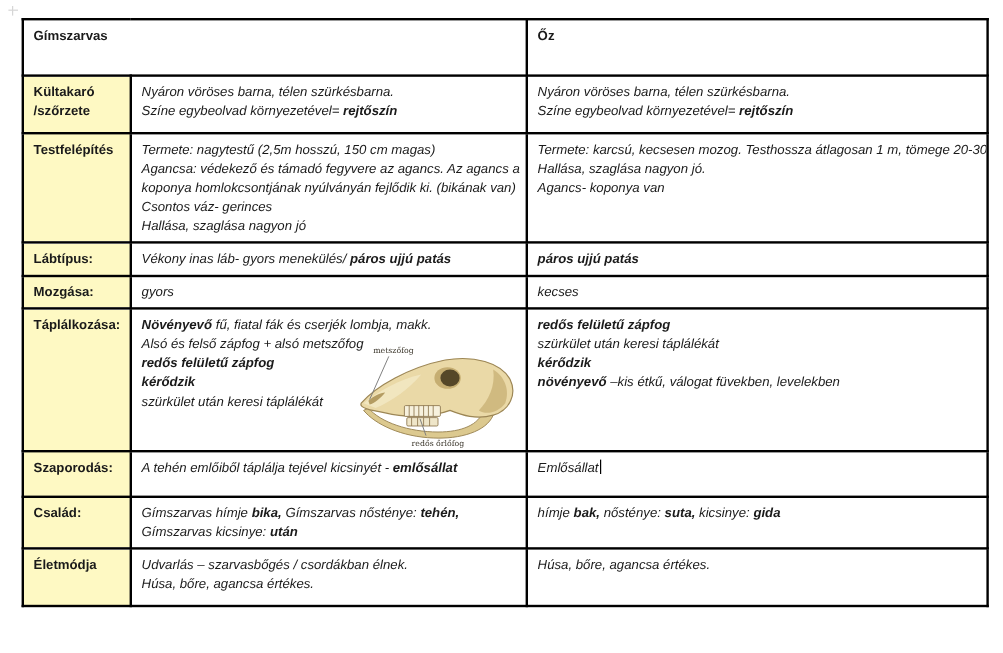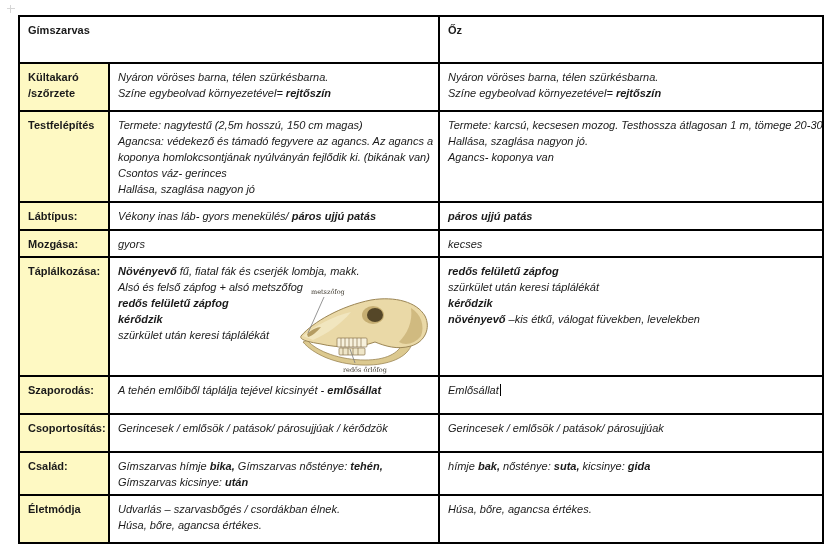--- a/index.html
+++ b/index.html
@@ -178,31 +178,20 @@
         <td class="label-cell">
           <div>Szaporodás:</div>
         </td>
         <td class="content-cell">
           <div class="line"><span>A tehén emlőiből táplálja tejével kicsinyét - </span><span class="bold">emlősállat</span></div>
         </td>
         <td class="content-cell">
           <div class="line"><span>Emlősállat</span><span class="caret"></span></div>
         </td>
       </tr>
-      <tr style="height: 38px;">
-        <td class="label-cell">
-          <div>Csoportosítás:</div>
-        </td>
-        <td class="content-cell">
-          <div class="line"><span>Gerincesek / emlősök / patások/ párosujjúak / kérődzök</span></div>
-        </td>
-        <td class="content-cell">
-          <div class="line"><span>Gerincesek / emlősök / patások/ párosujjúak</span></div>
-        </td>
-      </tr>
       <tr style="height: 39px;">
         <td class="label-cell">
           <div>Család:</div>
         </td>
         <td class="content-cell">
           <div class="line"><span>Gímszarvas hímje </span><span class="bold">bika,</span><span> Gímszarvas nősténye: </span><span class="bold">tehén,</span></div>
           <div class="line"><span>Gímszarvas kicsinye: </span><span class="bold">után</span></div>
         </td>
         <td class="content-cell">
           <div class="line"><span>hímje </span><span class="bold">bak,</span><span> nősténye: </span><span class="bold">suta,</span><span> kicsinye: </span><span class="bold">gida</span></div>

